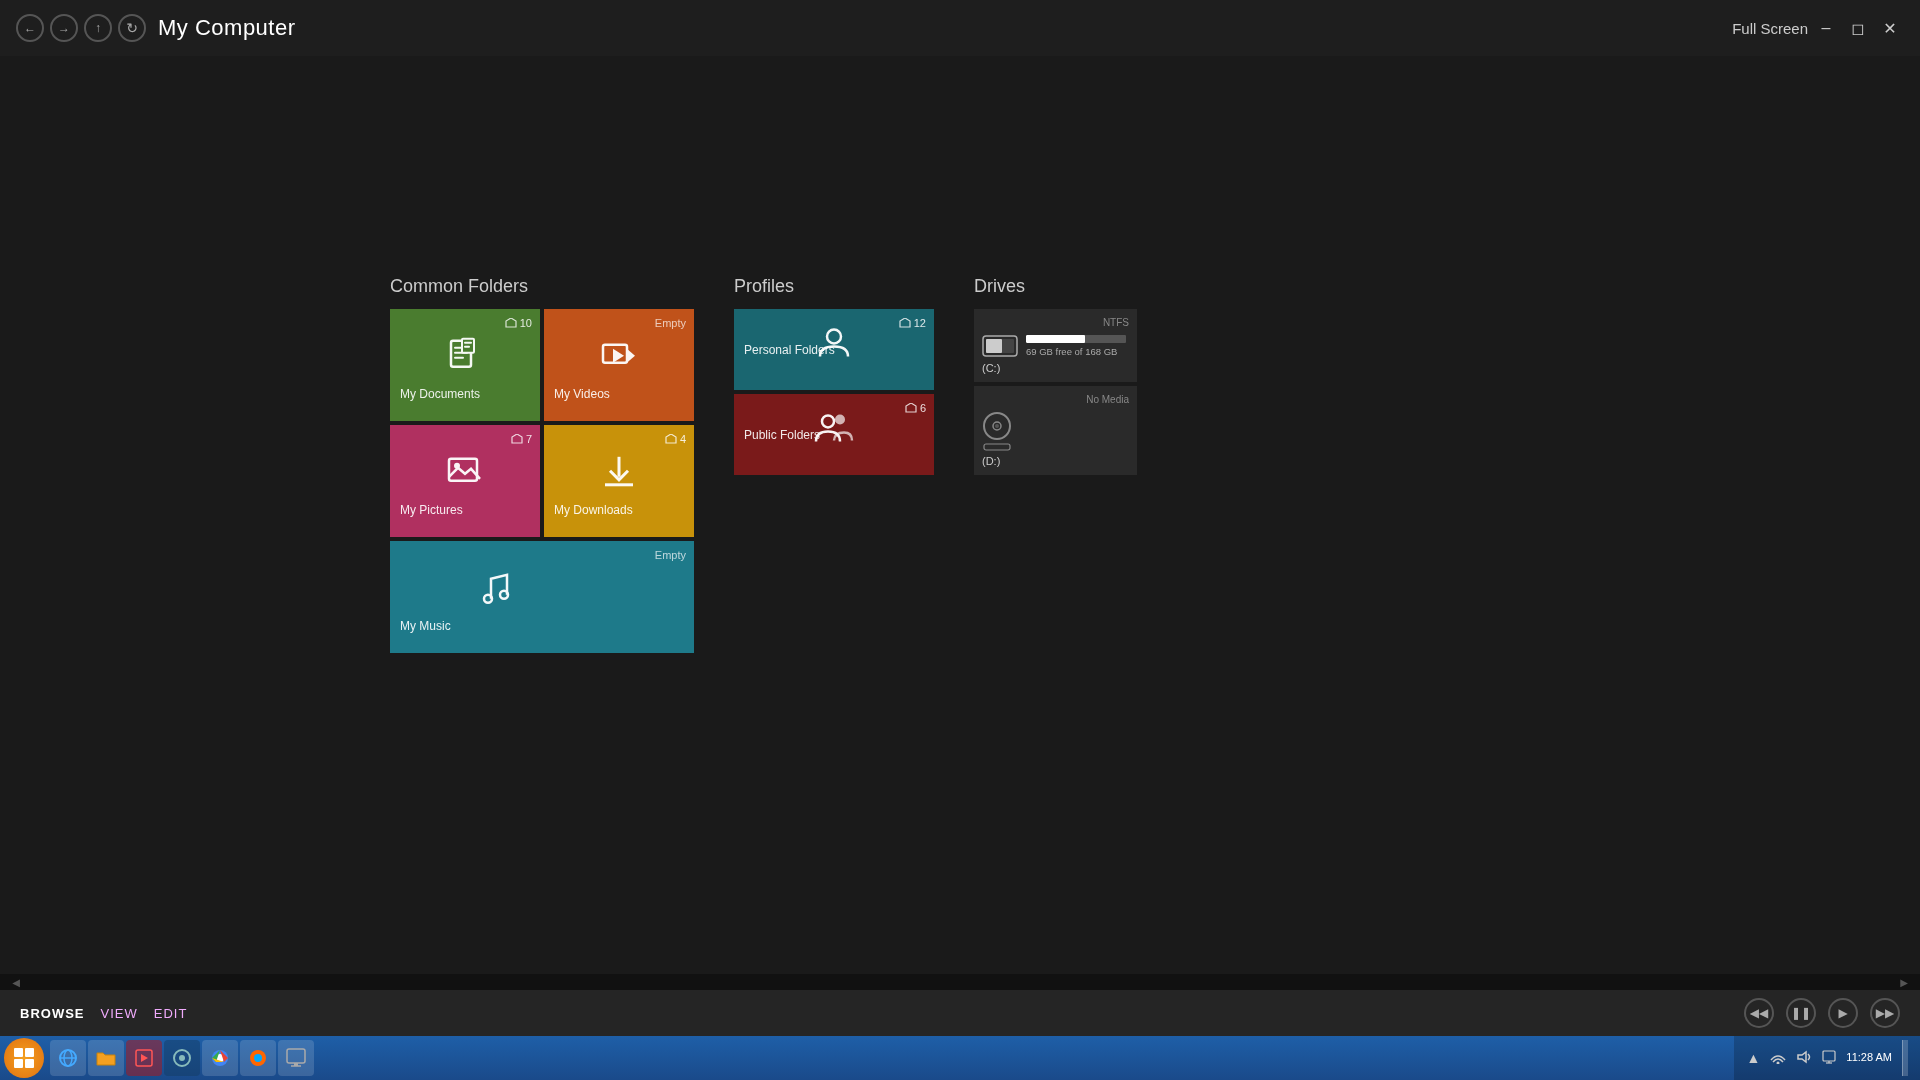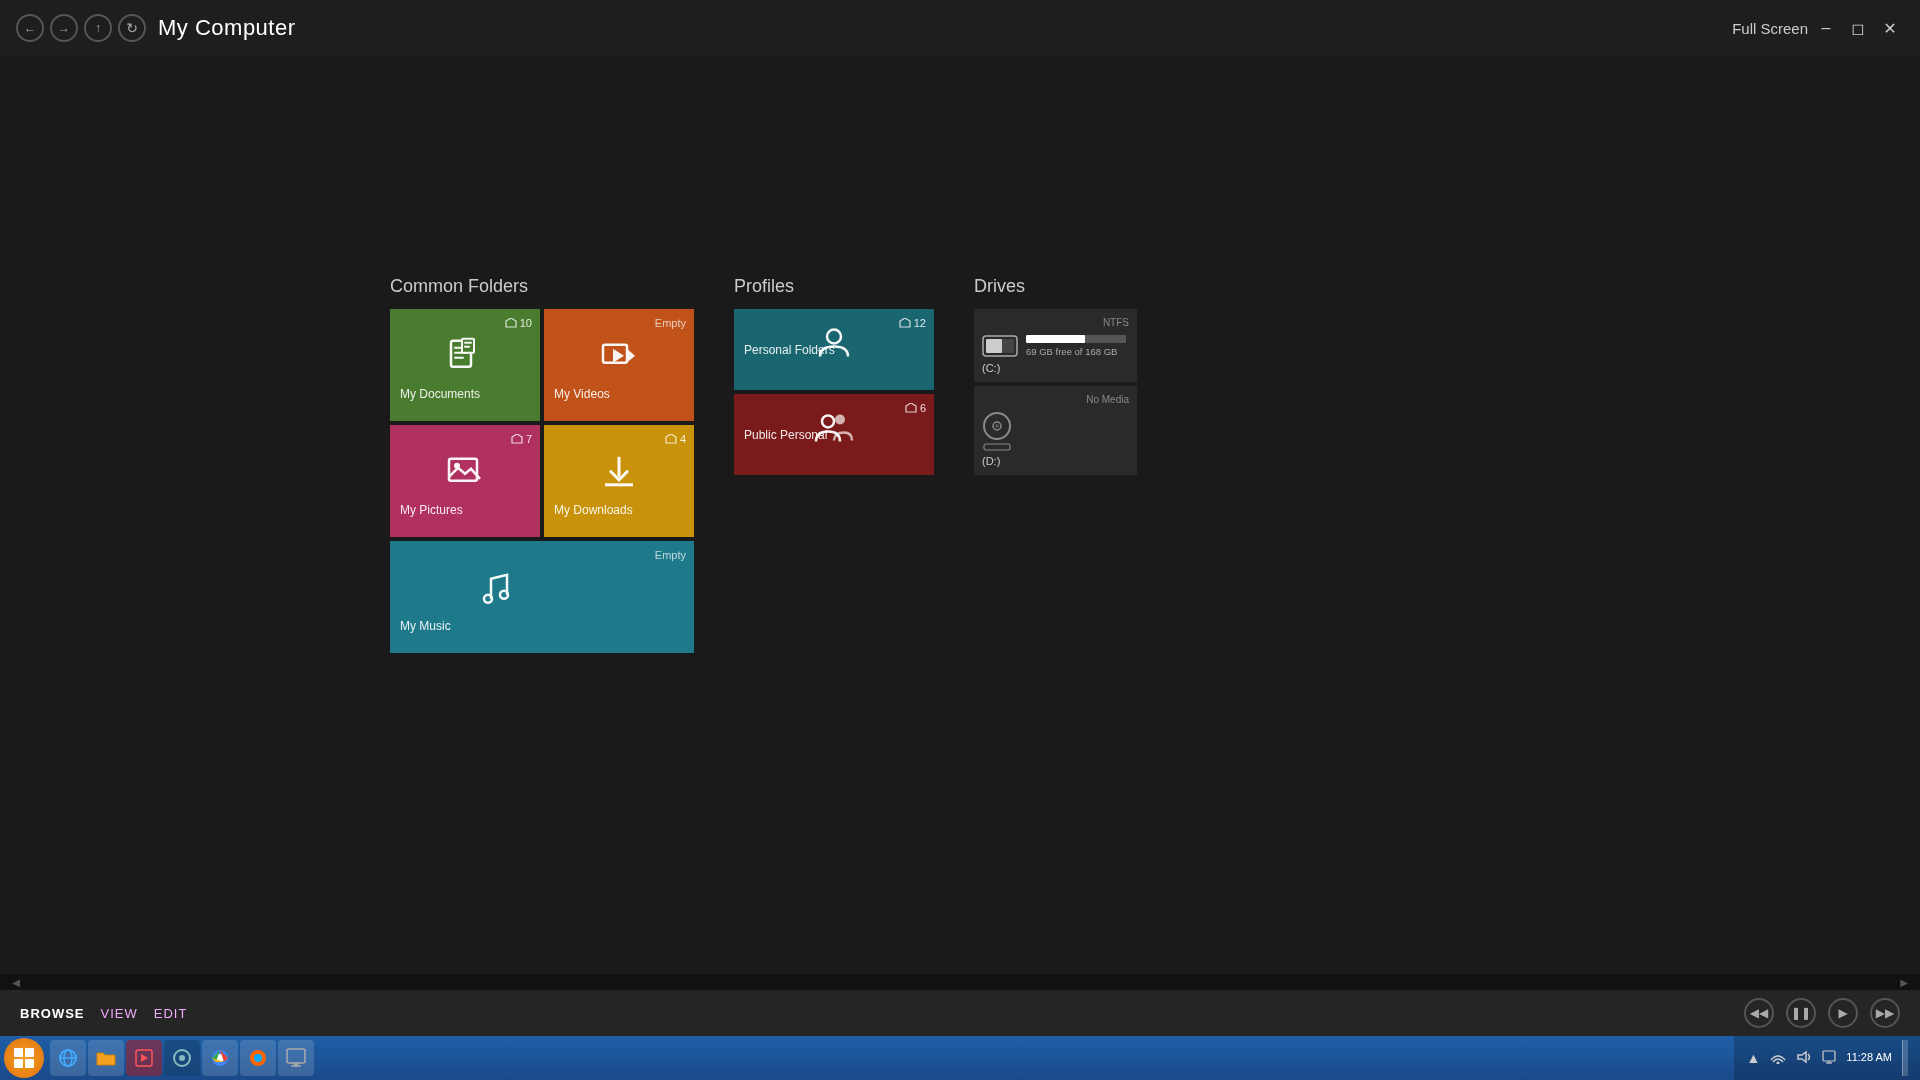--- a/index.html
+++ b/index.html
@@ -524,21 +524,21 @@
               <circle cx="26" cy="10" r="5" fill="white" opacity="0.7"></circle>
               <path d="M20 31 Q20.5 23 30 23 Q38 23 38 31" fill="none" stroke="white" stroke-width="2.5" opacity="0.7"></path>
             </svg>
           </div>
           <div class="profile-count">
             <svg width="12" height="10" viewBox="0 0 12 10" fill="white" opacity="0.8">
                 <path d="M1 3 L1 9 L11 9 L11 3 L6 0 Z" fill="none" stroke="white" stroke-width="1.2"></path>
               </svg>
             6
           </div>
-          <span class="profile-name">Public Personal</span>
+          <span class="profile-name">Public Folders</span>
         </div>
 
       </div>
     </div>
 
     <div class="drives-section">
       <div class="section-label">Drives</div>
 
       <div class="drive-card">
         <div class="drive-label-row">NTFS</div>

